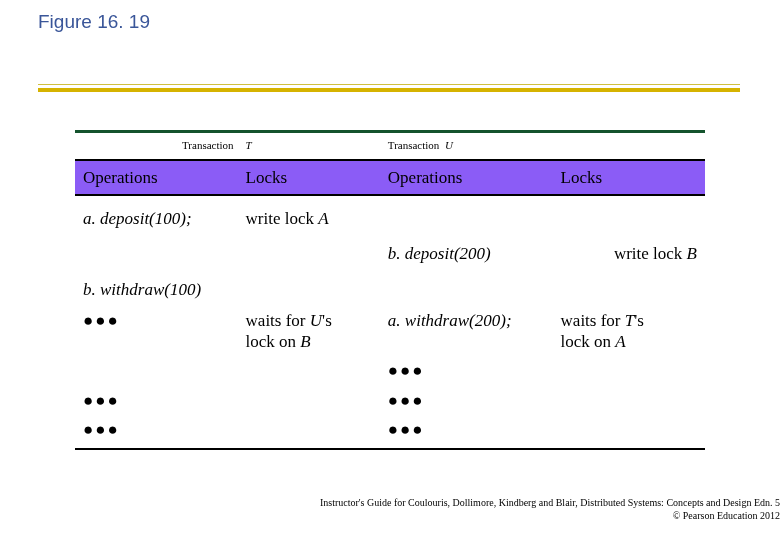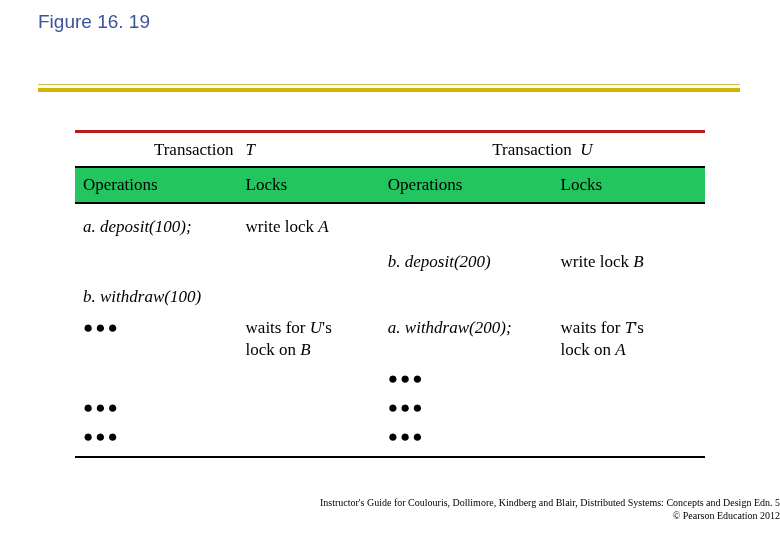--- a/index.html
+++ b/index.html
@@ -68,33 +68,33 @@
   table.trans col.c4 { width: 150px; }
 
   table.trans td {
     padding: 4px 8px 4px 8px;
     vertical-align: top;
     font-size: 17px;
     line-height: 1.25;
   }
 
   tr.top td {
-    border-top: 3px solid #b91c1c;
+    border-top: 3px solid #14532d;
     border-bottom: 2px solid #000;
     font-family: "Times New Roman", serif;
-    font-size: 17px;
+    font-size: 11px;
     padding-top: 6px;
     padding-bottom: 6px;
     white-space: nowrap;
   }
   tr.top td.lead { text-align: right; padding-right: 4px; }
   tr.top td .it { font-style: italic; }
 
   tr.head td {
-    background: #22c55e;
+    background: #8b5cf6;
     border-top: 2px solid #000;
     border-bottom: 2px solid #000;
     font-family: "Times New Roman", serif;
     font-weight: normal;
     font-size: 17px;
     padding-top: 6px;
     padding-bottom: 6px;
   }
   
   tr.head td.c2 { border-right: 0; }
@@ -150,21 +150,21 @@
       </colgroup>
 
       <tbody>
           <tr class="top">
         <td class="lead">
           <span>Transaction</span>
         </td>
         <td>
           <span class="it">T</span>
         </td>
-        <td colspan="2" style="text-align:center;">
+        <td colspan="2" style="">
           <span>Transaction</span>&nbsp;
           <span class="it">U</span>
         </td>
       </tr>
 
       <tr class="head">
         <td class="c1">Operations</td>
         <td class="c2">Locks</td>
         <td class="c3">Operations</td>
         <td class="c4">Locks</td>
@@ -176,21 +176,21 @@
           <span>write lock </span><span class="it">A</span>
         </td>
         <td></td>
         <td></td>
       </tr>
 
       <tr>
         <td></td>
         <td></td>
         <td class="it" style="padding-top:10px;margin-left:20px;">b. deposit(200)</td>
-        <td style="padding-top:10px;">
+        <td style="padding-top:10px;text-align:right;">
           <span>write lock </span><span class="it">B</span>
         </td>
       </tr>
 
       <tr>
         <td class="it" style="padding-top:10px;">b. withdraw(100)</td>
         <td></td>
         <td></td>
         <td></td>
       </tr>

